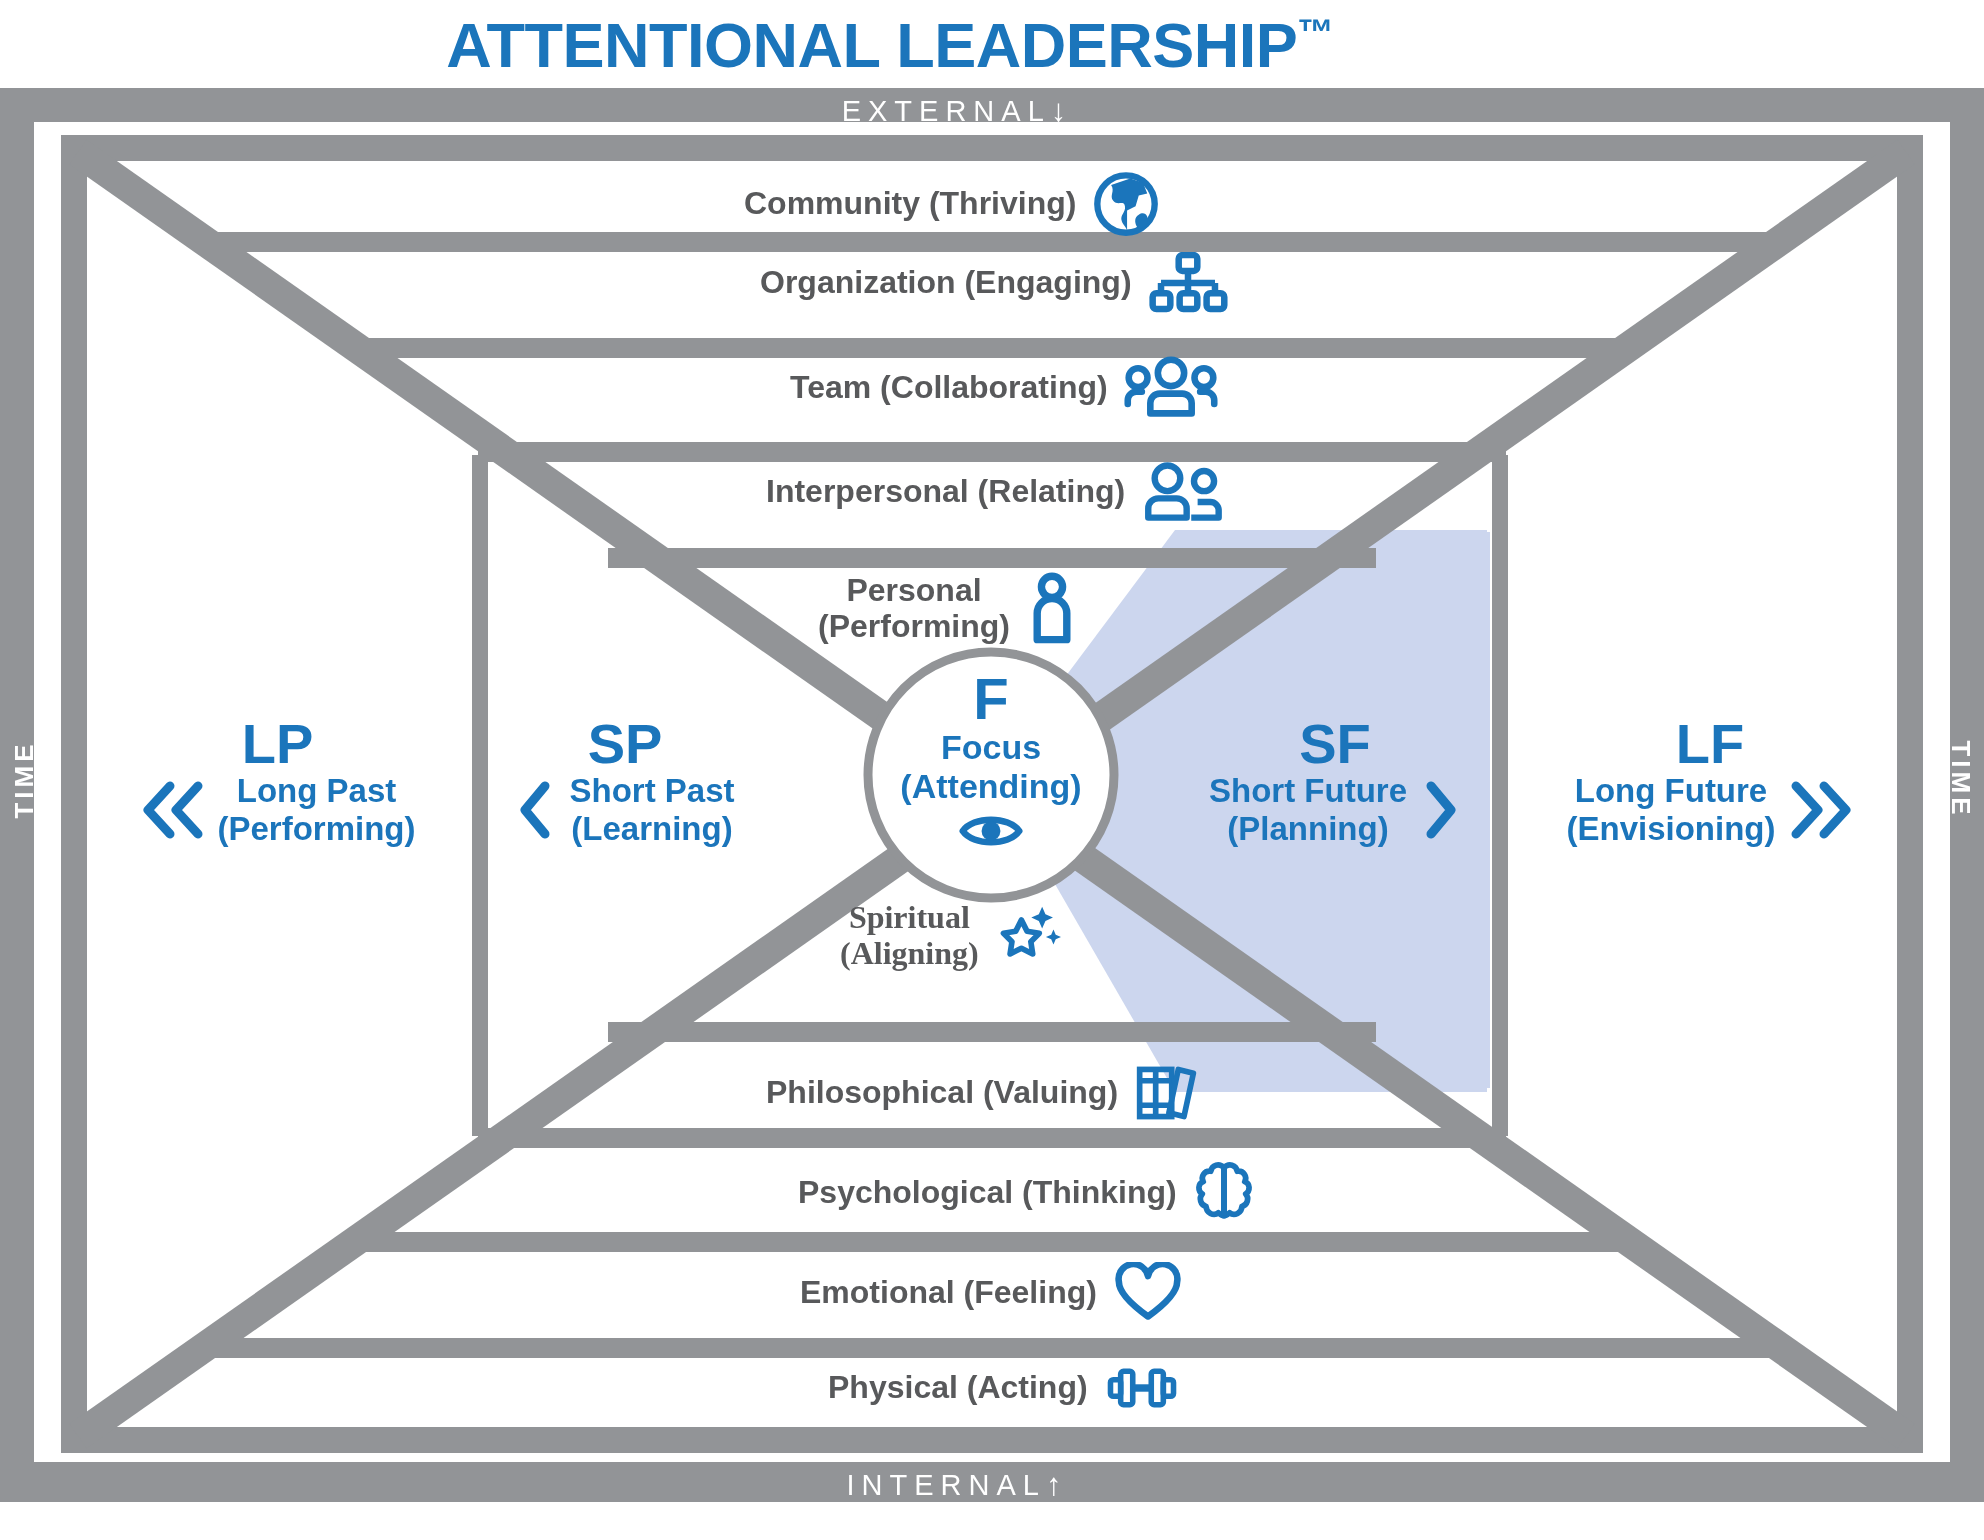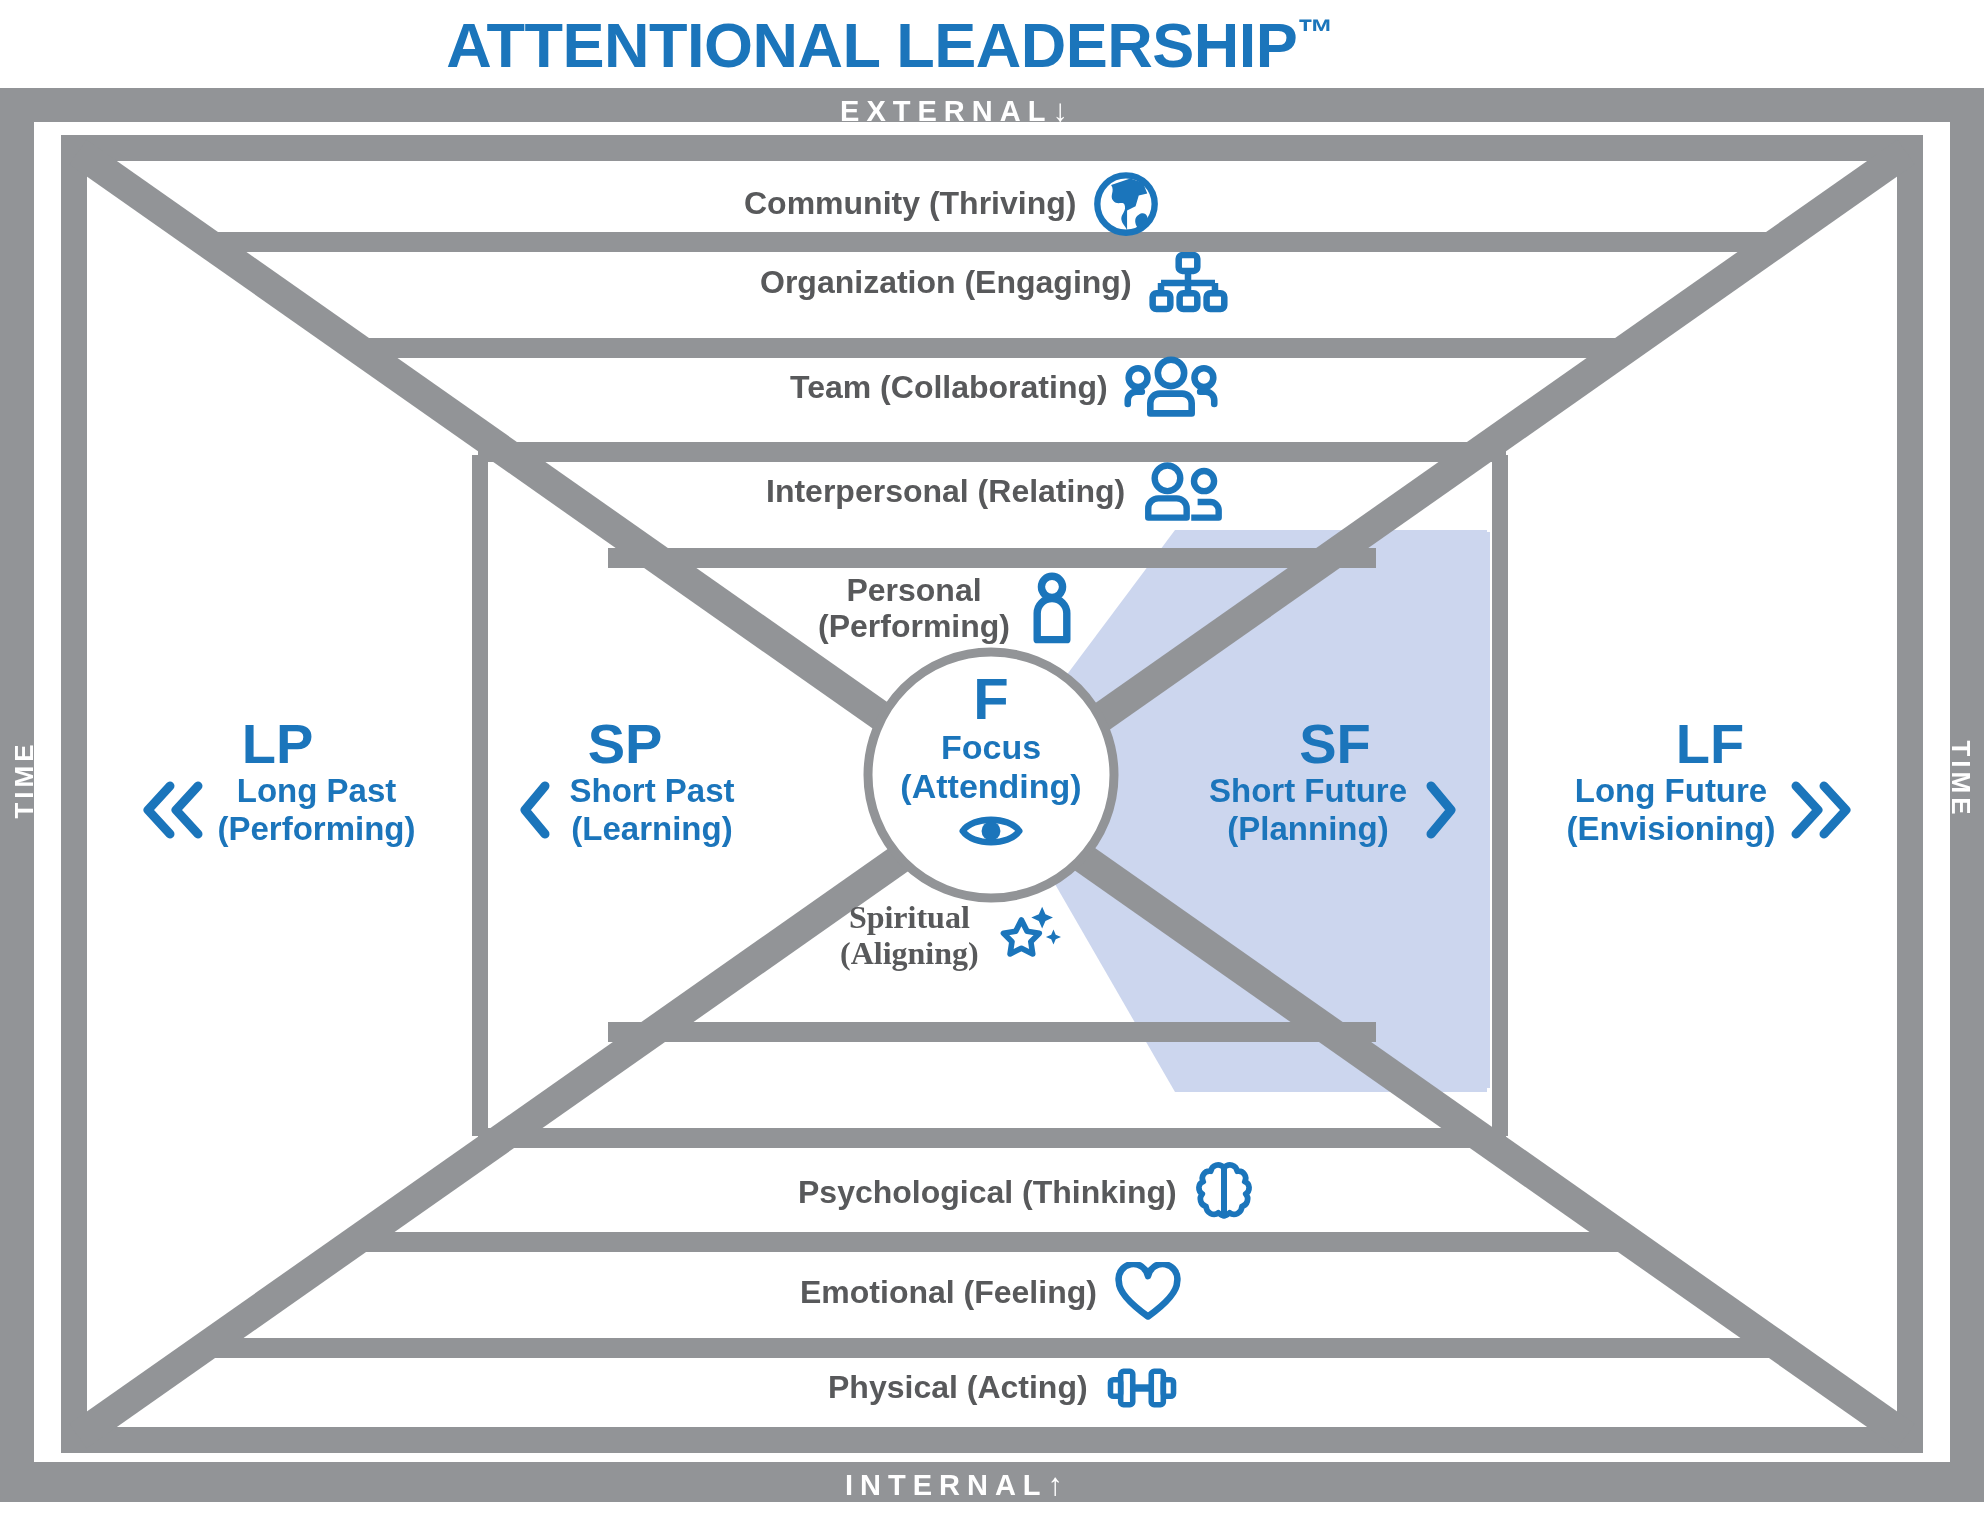--- a/index.html
+++ b/index.html
@@ -21,21 +21,21 @@
     font-size:32px;color:#58595b;font-weight:bold;
     white-space:nowrap;
     display:flex;align-items:center;gap:16px;
   }
   .bandlabel .txt{text-align:center;line-height:1.12;}
   .bandlabel .ic{flex:0 0 auto;display:flex;align-items:center;}
 
   .extint{
     position:absolute;width:1908px;text-align:center;
     font-family:"Liberation Sans",sans-serif;
-    font-size:29px;font-weight:bold;color:#ffffff;letter-spacing:7px;
+    font-size:29px;font-weight:normal;color:#ffffff;letter-spacing:7px;
     white-space:nowrap;
   }
   .extint span.arrow{letter-spacing:0;font-size:31px;}
 
   .timeleft,.timeright{
     position:absolute;
     font-family:"Liberation Sans",sans-serif;
     font-size:26px;font-weight:bold;color:#ffffff;letter-spacing:4px;
     white-space:nowrap;
   }
@@ -175,20 +175,30 @@
     </div>
     <div class="ic">
       <svg width="66" height="66" viewBox="0 0 70 70">
         <path d="M22 30 l6 -12 l6 12 l13 2 l-9 9 l2 13 l-12 -6 l-12 6 l2 -13 l-9 -9 z" fill="none" stroke="#1b75bb" stroke-width="6" stroke-linejoin="round"></path>
         <path d="M50 4 l3.5 8 l8 3.5 l-8 3.5 l-3.5 8 l-3.5 -8 l-8 -3.5 l8 -3.5 z" fill="#1b75bb"></path>
         <path d="M62 28 l2.4 5.6 l5.6 2.4 l-5.6 2.4 l-2.4 5.6 l-2.4 -5.6 l-5.6 -2.4 l5.6 -2.4 z" fill="#1b75bb"></path>
       </svg>
     </div>
   </div>
 
+  <div class="bandlabel" style="left:766px;top:1060px;">
+    <div class="txt">Philosophical (Valuing)</div>
+    <div class="ic">
+      <svg width="66" height="66" viewBox="0 0 70 70">
+        <rect x="6" y="10" width="34" height="50" fill="none" stroke="#1b75bb" stroke-width="6"></rect>
+        <path d="M23 10 L23 60 M6 22 L40 22 M6 48 L40 48" stroke="#1b75bb" stroke-width="6"></path>
+        <path d="M47 10 l16 4 l-10 46 l-16 -4 z" fill="none" stroke="#1b75bb" stroke-width="6" stroke-linejoin="round"></path>
+      </svg>
+    </div>
+  </div>
 
   <div class="bandlabel" style="left:798px;top:1160px;">
     <div class="txt">Psychological (Thinking)</div>
     <div class="ic">
       <svg width="62" height="66" viewBox="0 0 64 70">
         <path d="M32 8 c-5 -5 -13 -3 -14 4 c-7 -1 -11 6 -8 11 c-6 2 -6 10 -1 13 c-4 4 -2 12 4 13
                  c0 7 8 11 13 7 c2 2 4 3 6 3 z" fill="none" stroke="#1b75bb" stroke-width="6" stroke-linejoin="round"></path>
         <path d="M32 8 c5 -5 13 -3 14 4 c7 -1 11 6 8 11 c6 2 6 10 1 13 c4 4 2 12 -4 13
                  c0 7 -8 11 -13 7 c-2 2 -4 3 -6 3 z" fill="none" stroke="#1b75bb" stroke-width="6" stroke-linejoin="round"></path>
         <line x1="32" y1="8" x2="32" y2="59" stroke="#1b75bb" stroke-width="6"></line>

